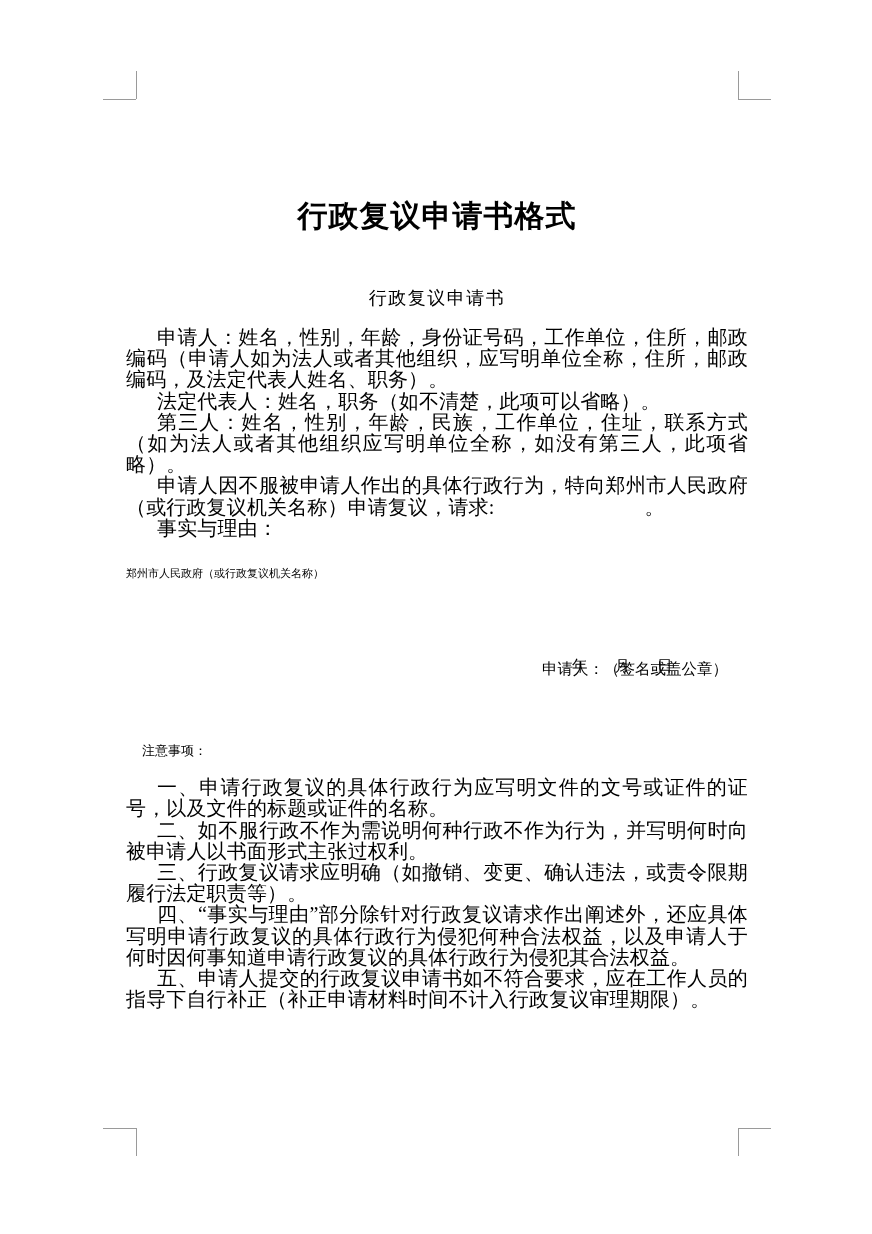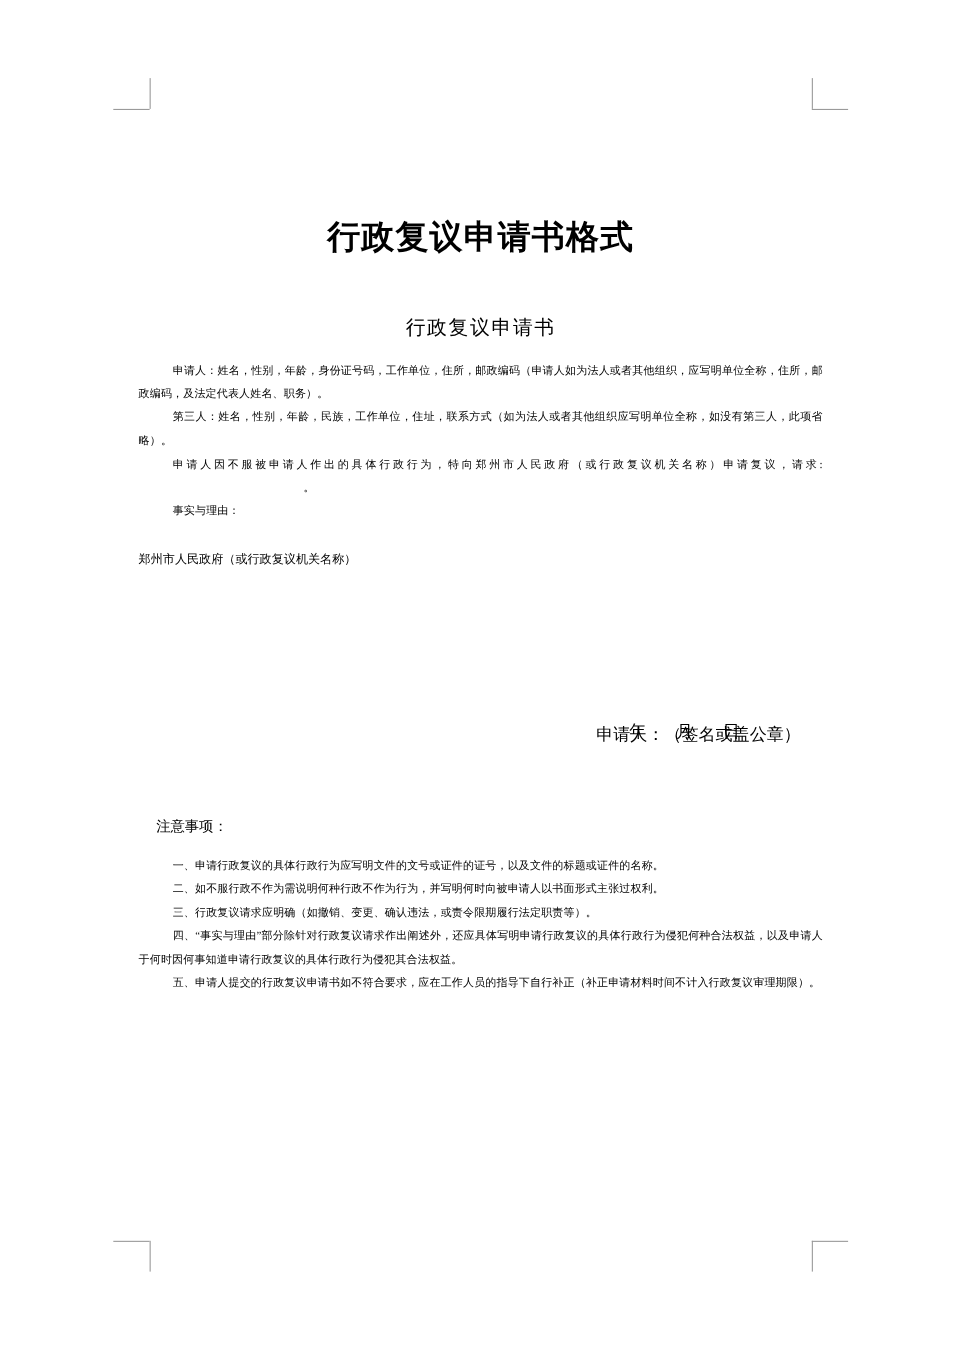--- a/index.html
+++ b/index.html
@@ -95,21 +95,21 @@
 
   .body-block {
     position: absolute;
     left: 0;
     top: 327px;
     width: 622px;
   }
 
   .para {
     font-family: "Liberation Serif", "DejaVu Serif", serif;
-    font-size: 10px;
+    font-size: 20px;
     line-height: 21.2px;
     text-align: justify;
     text-justify: inter-ideograph;
     margin: 0;
     letter-spacing: 0.15px;
   }
   .para.indent { text-indent: 31px; }
   .spacer-md { height: 24px; }
 
   .zhi-line {
@@ -197,20 +197,21 @@
 
     <div class="doc-title">行政复议申请书格式</div>
 
     <div class="doc-subtitle">行政复议申请书</div>
 
     <div class="body-block">
 
       <p class="para indent">申请人：姓名，性别，年龄，身份证号码，工作单位，住所，邮政编码（申请人如为法人或者其他组织，应写明单位全称，住所，邮政编码，及法定代表人姓名、职务）。</p>
 
 
+      <p class="para indent">法定代表人：姓名，职务（如不清楚，此项可以省略）。</p>
 
       <p class="para indent">第三人：姓名，性别，年龄，民族，工作单位，住址，联系方式（如为法人或者其他组织应写明单位全称，如没有第三人，此项省略）。</p>
 
       <p class="para indent request-line"><span>申请人因不服被申请人作出的具体行政行为，特向郑州市人民政府（或行政复议机关名称）申请复议，请求:</span><span class="gap"></span><span>。</span></p>
 
       <p class="para indent">事实与理由：</p>
 
       <div class="spacer-md"></div>
 
 

